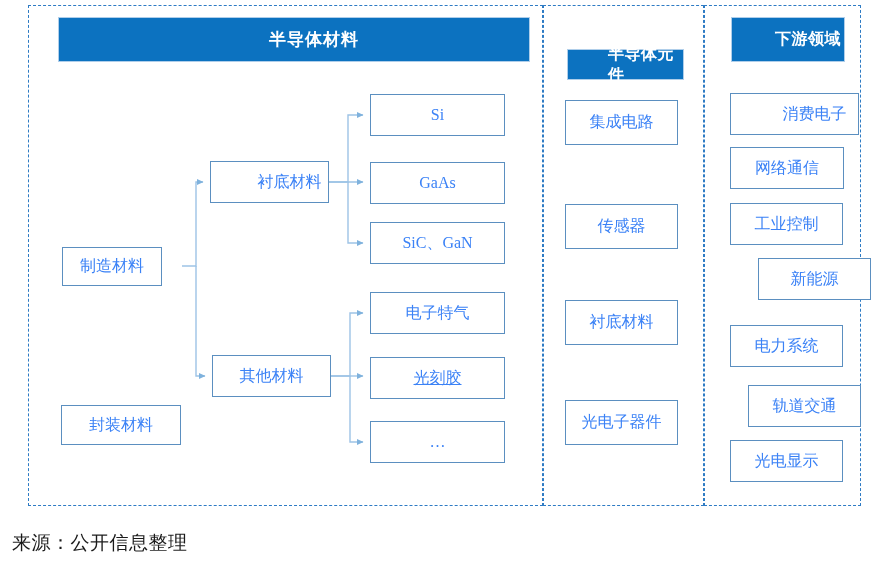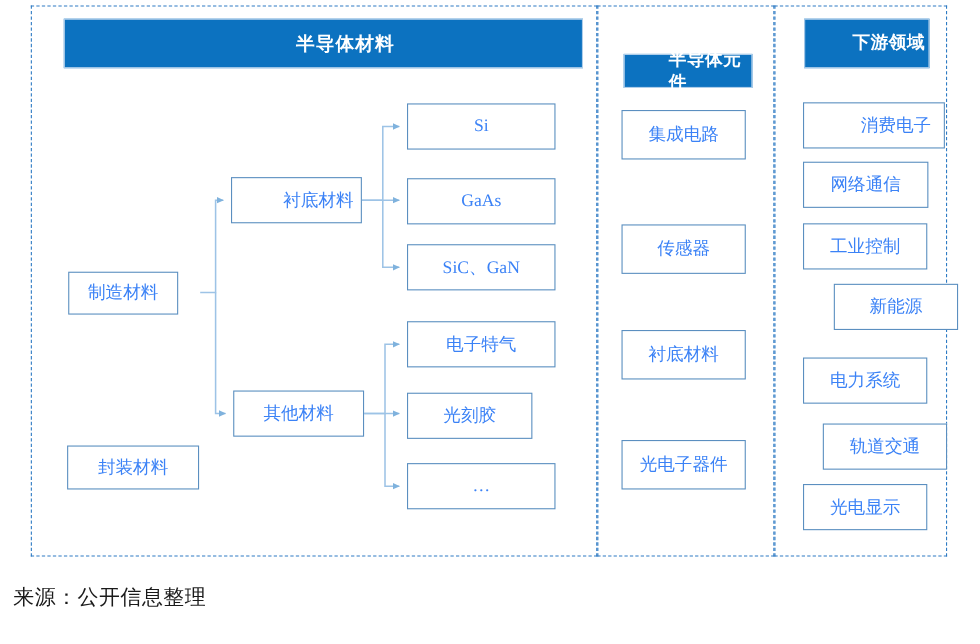--- a/index.html
+++ b/index.html
@@ -75,21 +75,21 @@
   #n-fengzhuang { left: 61px; top: 405px; width: 120px; height: 40px; }
   
   #n-chendi  { left: 210px; top: 161px; width: 119px; height: 42px; padding-left: 40px; }
   #n-qita    { left: 212px; top: 355px; width: 119px; height: 42px; }
   
   #n-si      { left: 370px; top: 94px;  width: 135px; height: 42px; }
   #n-gaas    { left: 370px; top: 162px; width: 135px; height: 42px; }
   #n-sicgan  { left: 370px; top: 222px; width: 135px; height: 42px; }
   
   #n-gas     { left: 370px; top: 292px; width: 135px; height: 42px; }
-  #n-resist  { left: 370px; top: 357px; width: 114px; height: 42px; }
+  #n-resist  { left: 370px; top: 357px; width: 135px; height: 42px; text-decoration: underline; }
   #n-etc     { left: 370px; top: 421px; width: 135px; height: 42px; }
 
   
   #d-ic      { left: 565px; top: 100px; width: 113px; height: 45px; }
   #d-sensor  { left: 565px; top: 204px; width: 113px; height: 45px; }
   #d-discrete{ left: 565px; top: 300px; width: 113px; height: 45px; }
   #d-opto    { left: 565px; top: 400px; width: 113px; height: 45px; }
 
   
   #s-0 { left: 730px; top: 93px;  width: 129px; height: 42px; padding-left: 40px; }

